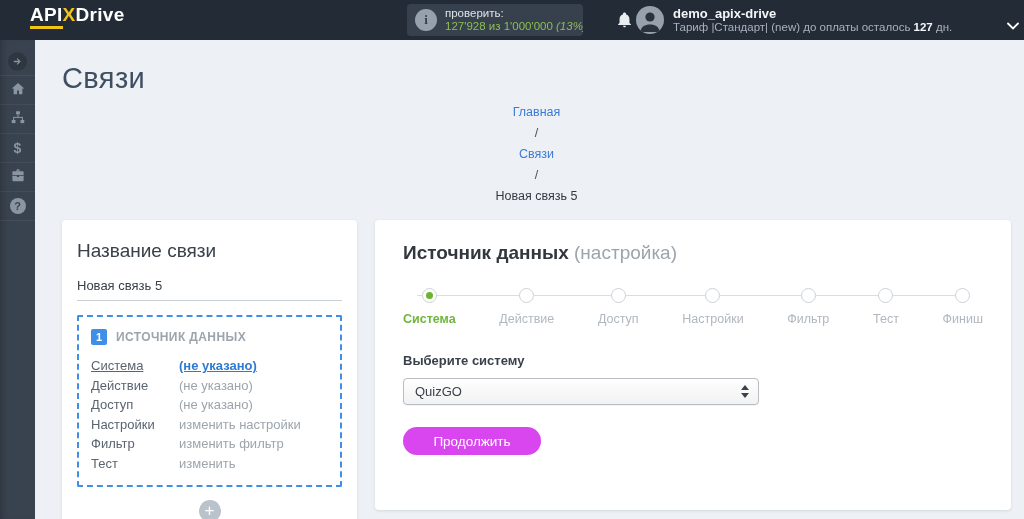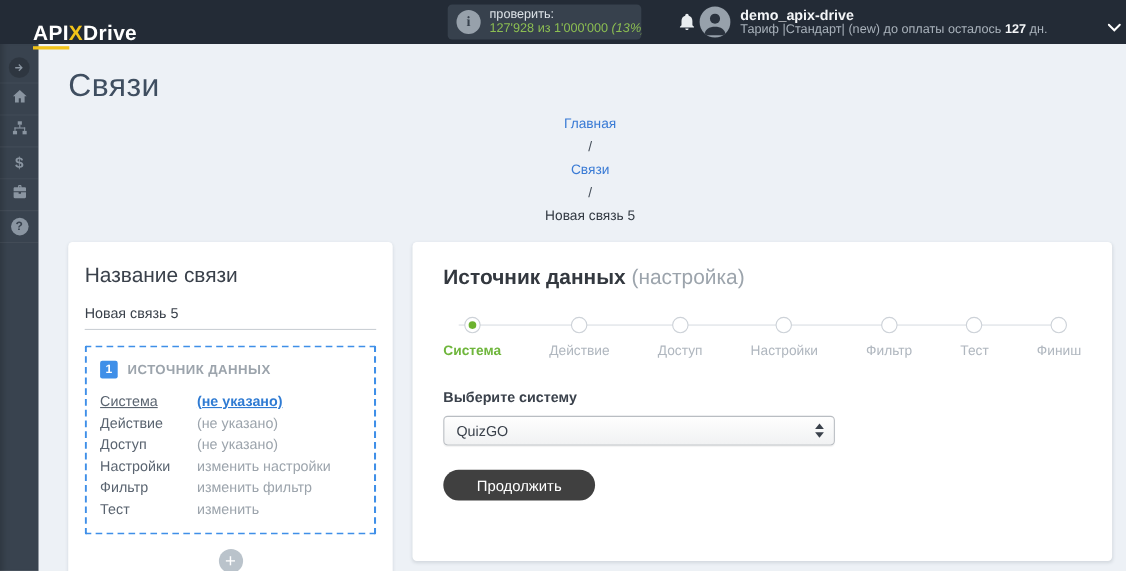--- a/index.html
+++ b/index.html
@@ -1,21 +1,21 @@
 <!DOCTYPE html>
 <html><head>
 <meta charset="utf-8">
 <style>
   * { margin:0; padding:0; box-sizing:border-box; }
   html,body { width:1024px; height:519px; overflow:hidden;
     font-family:"Liberation Sans", sans-serif; background:#EDF1F6; }
 
   
   .topbar { position:relative; height:40px; background:#232B36; }
-  .logo { position:absolute; left:30px; top:20px; font-size:19px; font-weight:bold;
+  .logo { position:absolute; left:30px; top:4px; font-size:19px; font-weight:bold;
     letter-spacing:.3px; cursor:pointer; white-space:nowrap; }
   .logo-api { color:#fff; border-bottom:3px solid #F2C319; padding-bottom:1px; }
   .logo-x { color:#F2C319; }
   .logo-drive { color:#fff; }
 
   .counter { position:absolute; left:407px; top:4px; width:176px; height:32px;
     background:#37414D; border-radius:4px; display:flex; align-items:center;
     padding-left:8px; overflow:hidden; cursor:pointer; }
   .info-icon { flex:none; width:22px; height:22px; border-radius:50%; background:#97A1AB;
     color:#37414D; font-weight:bold; font-size:13px; font-family:"Liberation Serif",serif;
@@ -103,21 +103,21 @@
     box-shadow:0 1px 1px rgba(0,0,0,.05); display:flex; align-items:center;
     justify-content:space-between; padding:0 9px 0 11px; font-size:13px; color:#3A414B;
     cursor:pointer; }
   .sel-arrows { display:flex; flex-direction:column; gap:3px; }
   .tri-up { width:0; height:0; border-left:4px solid transparent; border-right:4px solid transparent;
     border-bottom:5px solid #3A414B; }
   .tri-down { width:0; height:0; border-left:4px solid transparent; border-right:4px solid transparent;
     border-top:5px solid #3A414B; }
 
   .continue-btn { margin-top:22px; width:138px; height:28px; border:none; border-radius:16px;
-    background:#404040; color:#fff; font-family:inherit; font-size:13.5px; cursor:pointer; }
+    background:#d946ef; color:#fff; font-family:inherit; font-size:13.5px; cursor:pointer; }
 </style>
 </head>
 <body>
 
 <header class="topbar">
   <div class="logo"><span class="logo-api">API</span><span class="logo-x">X</span><span class="logo-drive">Drive</span></div>
 
   <div class="counter">
     <span class="info-icon">i</span>
     <div class="counter-text">

